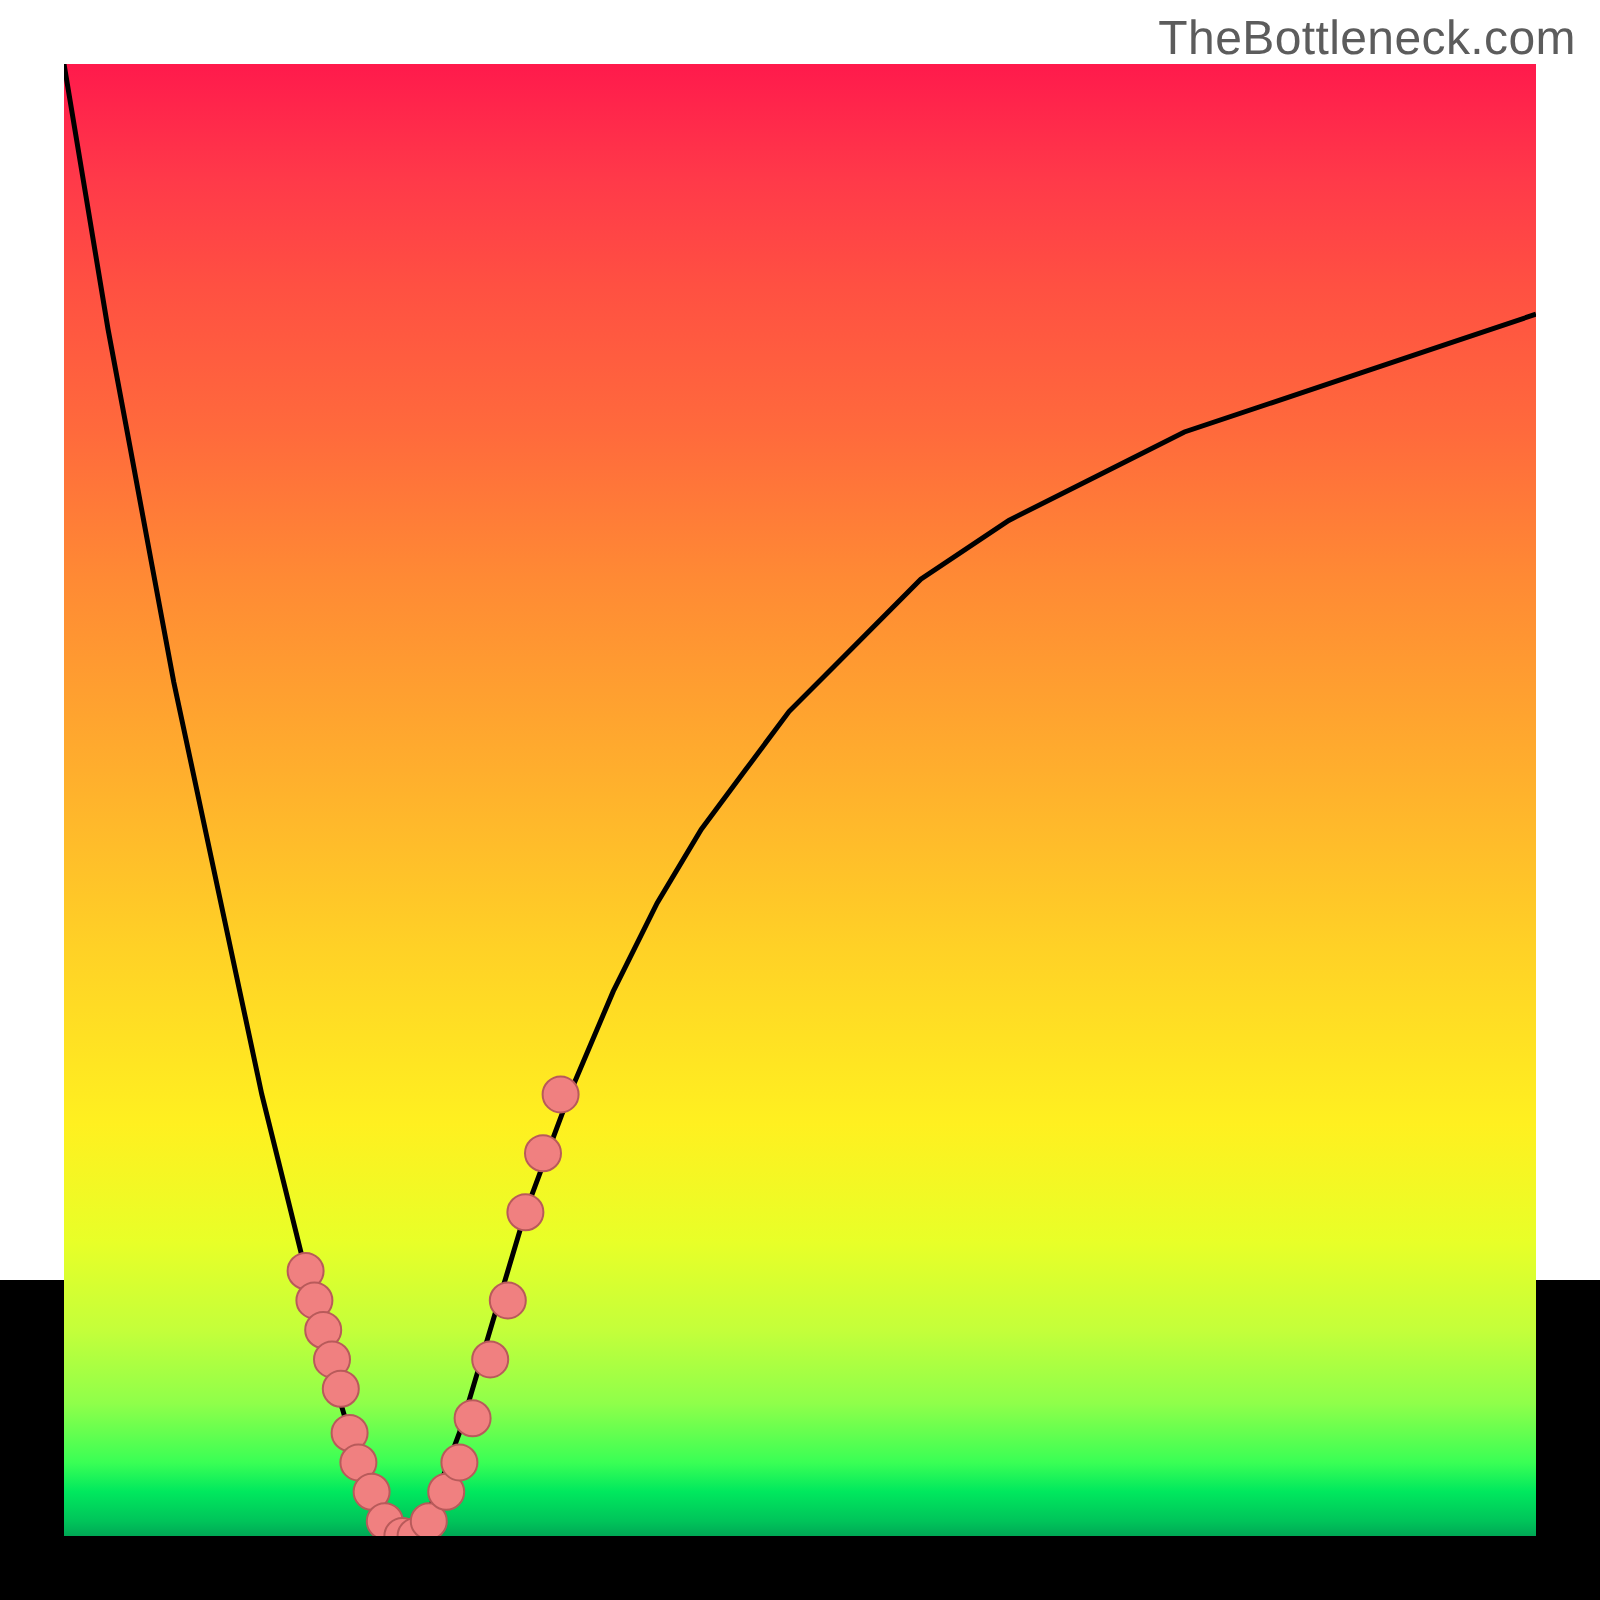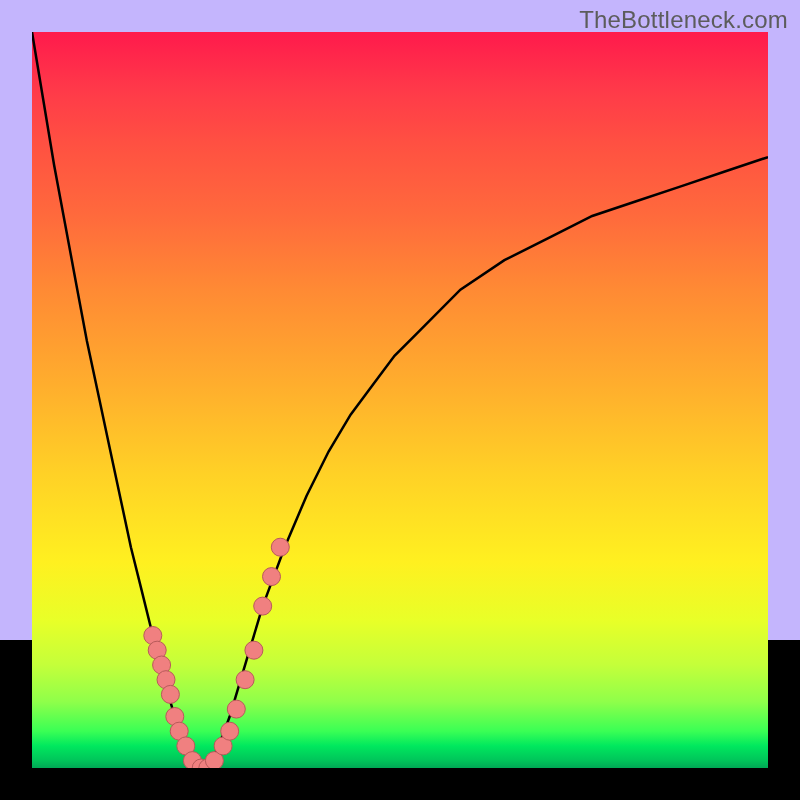--- a/index.html
+++ b/index.html
@@ -8,21 +8,21 @@
     width: 800px;
     height: 800px;
     background: #000;
     overflow: hidden;
     font-family: Arial, Helvetica, sans-serif;
   }
   .frame {
     position: absolute;
     left: 0; top: 0;
     width: 800px; height: 640px;
-    background: #c4b5fd;
+    background: #ffffff;
     text-decoration: underline;
   }
   .plot {
     position: absolute;
     left: 32px;
     top: 32px;
     width: 736px;
     height: 736px;
     background: linear-gradient(to bottom,
       #ff1a4c 0%,

